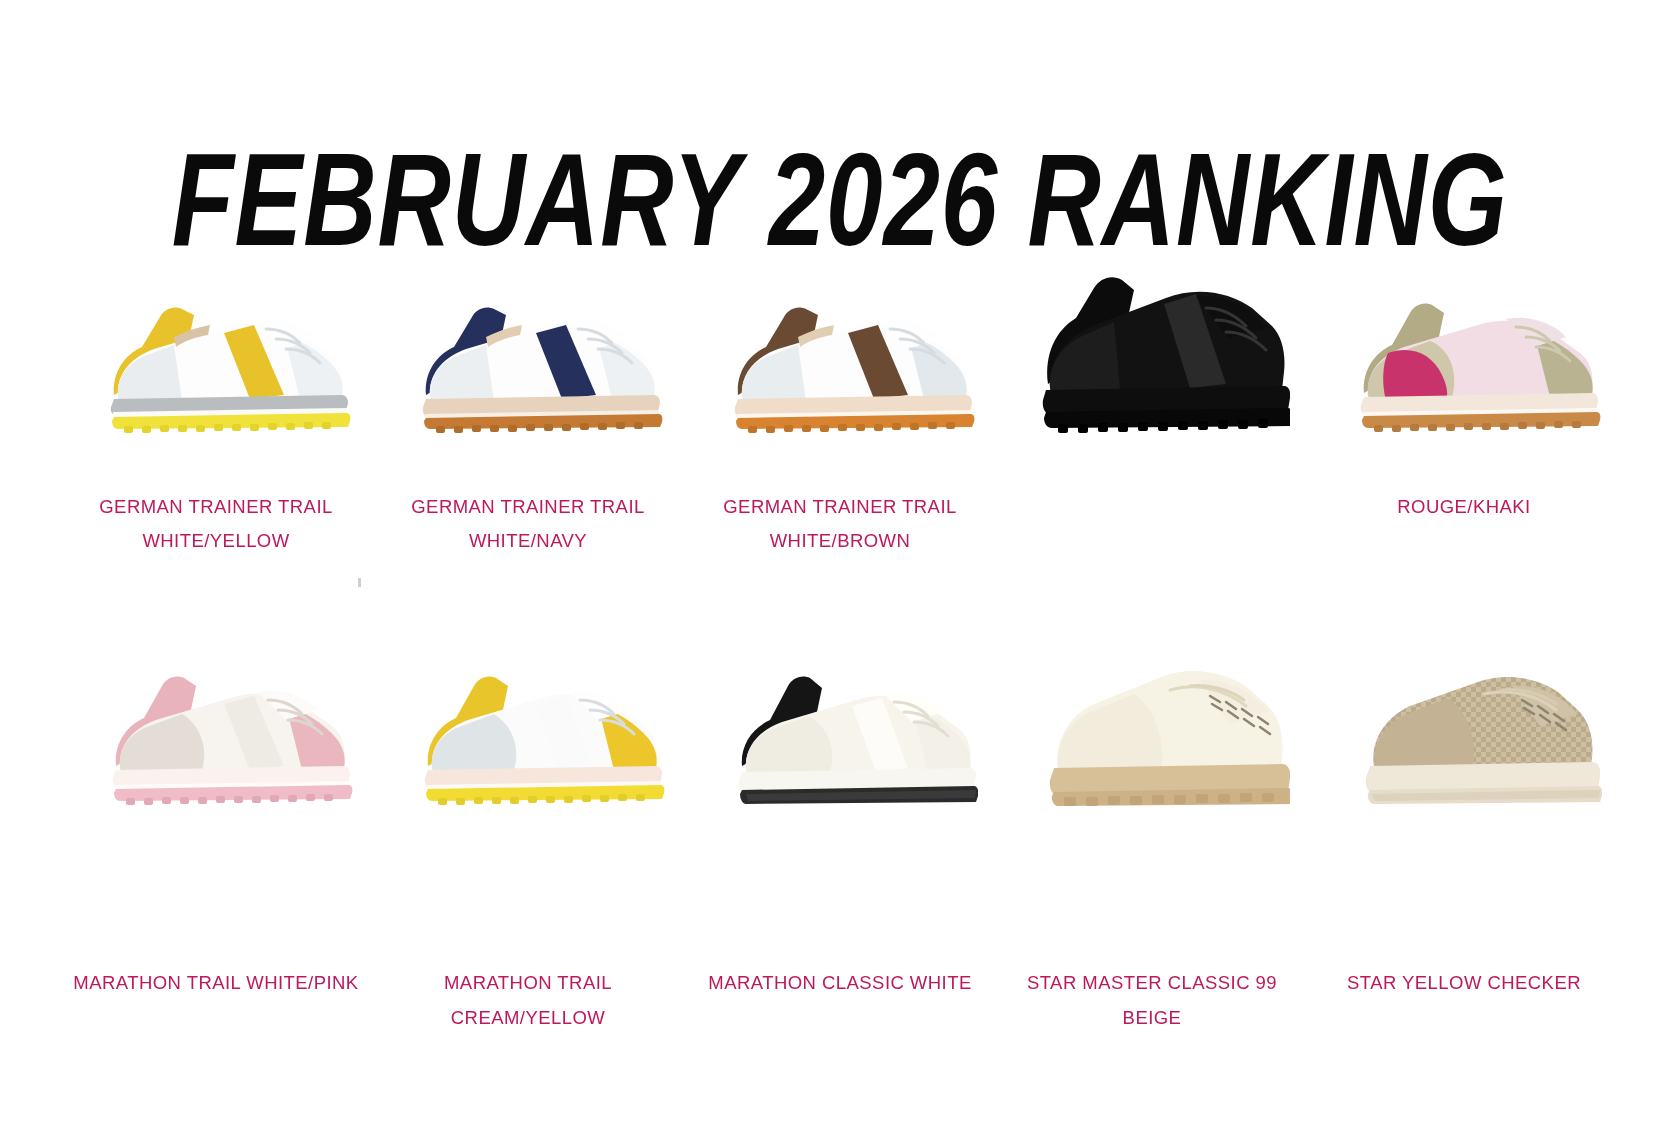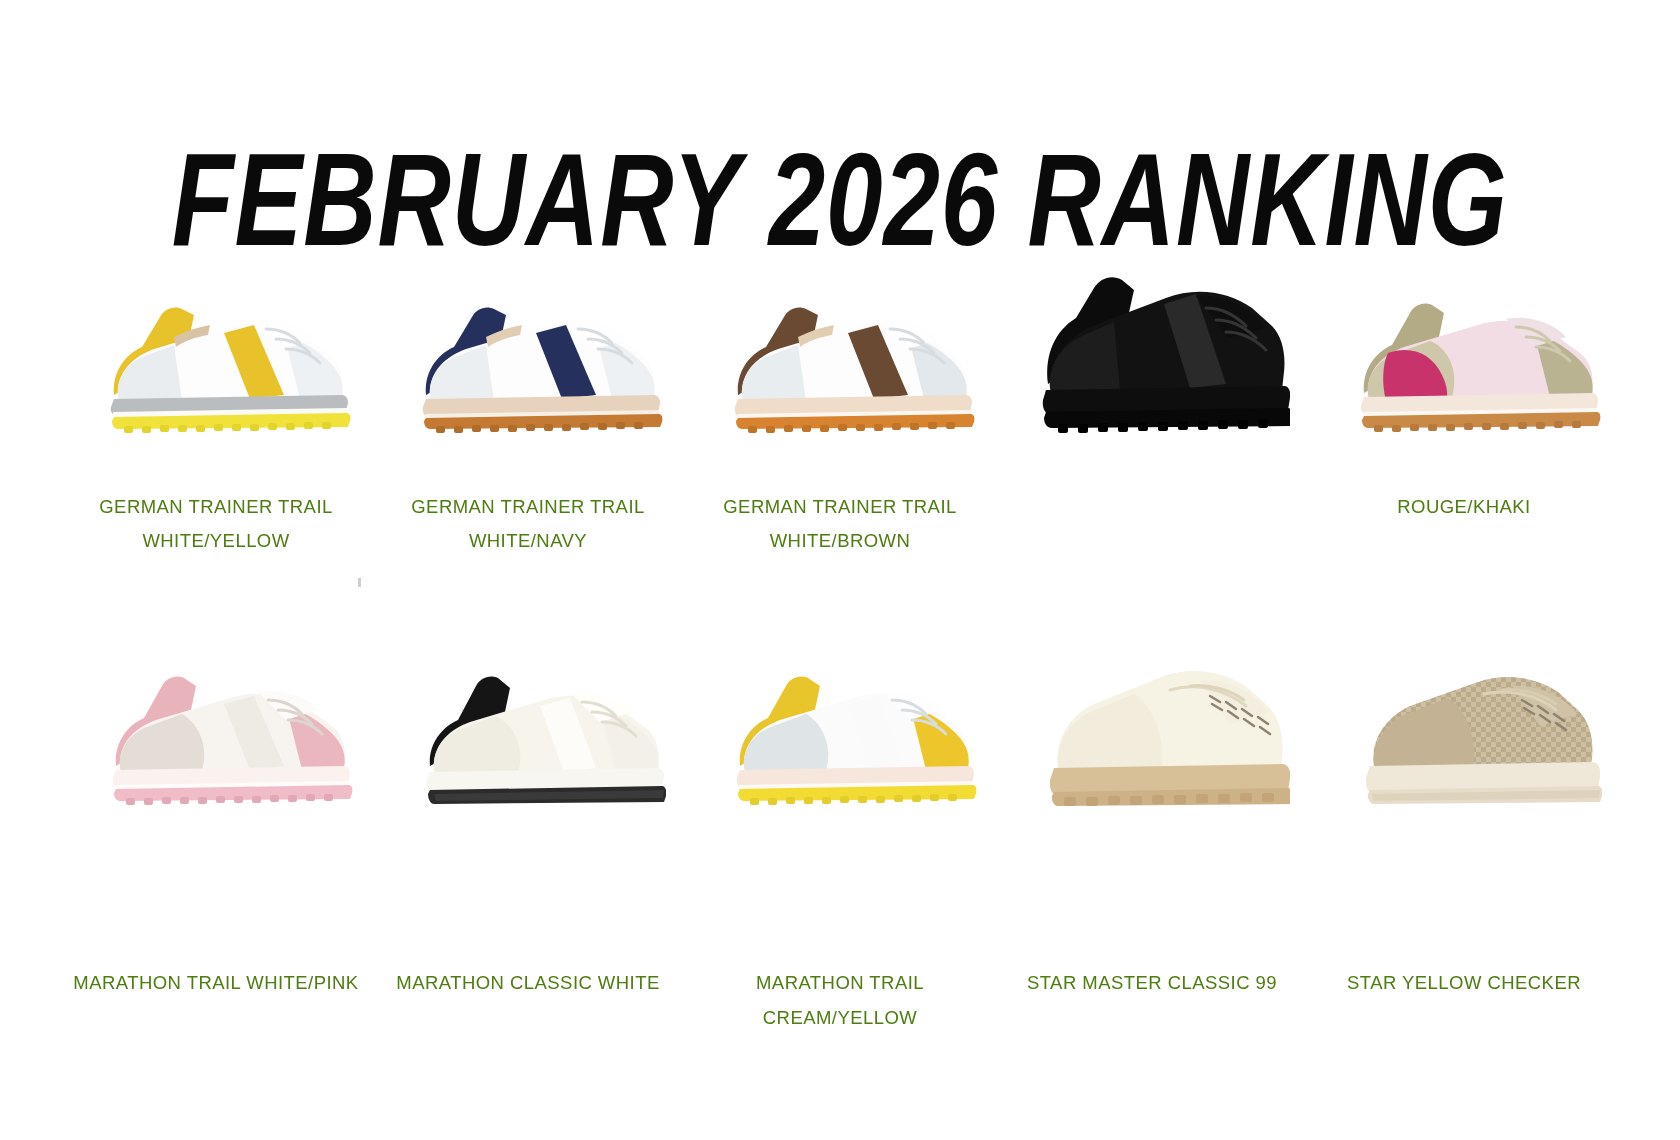--- a/index.html
+++ b/index.html
@@ -74,21 +74,21 @@
   }
   .shoe-box svg {
     display: block;
   }
   .caption {
     width: 290px;
     text-align: center;
     font-size: 18.5px;
     line-height: 1.85;
     letter-spacing: 0.45px;
-    color: #4d7c0f;
+    color: #be185d;
     font-weight: 400;
     margin-top: 12px;
   }
   .row2 .shoe-box { height: 260px; }
   .row2 .caption { margin-top: 110px; }
 
   .spacer-row {
     grid-column: 1 / -1;
     height: 38px;
   }
@@ -344,45 +344,20 @@
       <div class="caption">
         <div>MARATHON TRAIL WHITE/PINK</div>
         <div></div>
       </div>
     </div>
 
     <div class="cell row2">
       <div class="shoe-box">
         <svg width="276" height="168" viewBox="0 0 276 168">
           <g>
-            <path d="M40 124 C38 104 50 86 68 78 L86 44 C90 36 100 32 108 36 L120 46 L112 84 Z" fill="#151515"></path>
-            <path d="M44 128 C42 104 58 88 80 80 L154 58 C180 50 210 54 228 66 L256 86 C266 94 270 106 268 120 L266 132 L46 134 Z" fill="#f7f4ec"></path>
-            <path d="M44 128 C42 110 52 96 68 88 L106 74 C122 82 132 100 130 120 L128 132 L46 134 Z" fill="#efece2"></path>
-            <path d="M150 64 L180 56 L206 126 L174 130 Z" fill="#fdfcf8"></path>
-            <path d="M210 66 C230 72 248 84 260 98 C268 108 270 118 268 128 L226 130 Z" fill="#f3f0e7"></path>
-            <path d="M182 52 C202 48 222 54 236 64 L242 70 L210 80 Z" fill="#fffefb"></path>
-            <path d="M192 60 C206 60 218 66 226 74" stroke="#e2ded2" stroke-width="3" fill="none" stroke-linecap="round"></path>
-            <path d="M202 70 C216 70 228 76 236 84" stroke="#e2ded2" stroke-width="3" fill="none" stroke-linecap="round"></path>
-            <path d="M212 80 C226 80 238 86 246 94" stroke="#e2ded2" stroke-width="3" fill="none" stroke-linecap="round"></path>
-            <path d="M40 130 L268 126 C272 126 274 130 274 134 L272 146 L42 150 C38 150 36 142 37 138 Z" fill="#f8f6f0"></path>
-            <path d="M40 148 L272 144 C276 144 277 150 276 154 L274 160 L44 162 C40 162 38 156 38 152 Z" fill="#2b2b2b"></path>
-            <path d="M44 152 L274 148 L273 156 L46 159 Z" fill="#3a3a3a"></path>
-          </g>
-        </svg>
-      </div>
-      <div class="caption">
-        <div>MARATHON CLASSIC WHITE</div>
-        <div></div>
-      </div>
-    </div>
-
-    <div class="cell row2">
-      <div class="shoe-box">
-        <svg width="276" height="168" viewBox="0 0 276 168">
-          <g>
             <path d="M38 124 C36 102 48 84 66 76 L84 44 C88 36 98 32 106 36 L118 44 L110 82 Z" fill="#e9c52c"></path>
             <path d="M42 126 C40 102 56 86 78 78 L152 56 C178 48 208 52 226 64 L254 84 C264 92 268 104 266 118 L264 130 L44 132 Z" fill="#fbfbfb"></path>
             <path d="M42 126 C40 108 50 94 66 86 L104 72 C118 80 128 98 126 118 L124 130 L44 132 Z" fill="#dfe4e7"></path>
             <path d="M146 62 L176 54 L200 120 L168 126 Z" fill="#fafafa"></path>
             <path d="M208 64 C228 70 246 82 258 96 C266 106 268 116 266 126 L224 128 Z" fill="#ecc62b"></path>
             <path d="M180 50 C200 46 220 52 234 62 L240 68 L208 78 Z" fill="#fefefe"></path>
             <path d="M190 58 C204 58 216 64 224 72" stroke="#d8dde0" stroke-width="3" fill="none" stroke-linecap="round"></path>
             <path d="M200 68 C214 68 226 74 234 82" stroke="#d8dde0" stroke-width="3" fill="none" stroke-linecap="round"></path>
             <path d="M210 78 C224 78 236 84 244 92" stroke="#d8dde0" stroke-width="3" fill="none" stroke-linecap="round"></path>
             <path d="M38 128 L266 124 C270 124 272 128 272 132 L270 142 L40 146 C36 146 34 140 35 136 Z" fill="#f6e6dc"></path>
@@ -408,20 +383,45 @@
       <div class="caption">
         <div>MARATHON TRAIL</div>
         <div>CREAM/YELLOW</div>
       </div>
     </div>
 
     <div class="cell row2">
       <div class="shoe-box">
         <svg width="276" height="168" viewBox="0 0 276 168">
           <g>
+            <path d="M40 124 C38 104 50 86 68 78 L86 44 C90 36 100 32 108 36 L120 46 L112 84 Z" fill="#151515"></path>
+            <path d="M44 128 C42 104 58 88 80 80 L154 58 C180 50 210 54 228 66 L256 86 C266 94 270 106 268 120 L266 132 L46 134 Z" fill="#f7f4ec"></path>
+            <path d="M44 128 C42 110 52 96 68 88 L106 74 C122 82 132 100 130 120 L128 132 L46 134 Z" fill="#efece2"></path>
+            <path d="M150 64 L180 56 L206 126 L174 130 Z" fill="#fdfcf8"></path>
+            <path d="M210 66 C230 72 248 84 260 98 C268 108 270 118 268 128 L226 130 Z" fill="#f3f0e7"></path>
+            <path d="M182 52 C202 48 222 54 236 64 L242 70 L210 80 Z" fill="#fffefb"></path>
+            <path d="M192 60 C206 60 218 66 226 74" stroke="#e2ded2" stroke-width="3" fill="none" stroke-linecap="round"></path>
+            <path d="M202 70 C216 70 228 76 236 84" stroke="#e2ded2" stroke-width="3" fill="none" stroke-linecap="round"></path>
+            <path d="M212 80 C226 80 238 86 246 94" stroke="#e2ded2" stroke-width="3" fill="none" stroke-linecap="round"></path>
+            <path d="M40 130 L268 126 C272 126 274 130 274 134 L272 146 L42 150 C38 150 36 142 37 138 Z" fill="#f8f6f0"></path>
+            <path d="M40 148 L272 144 C276 144 277 150 276 154 L274 160 L44 162 C40 162 38 156 38 152 Z" fill="#2b2b2b"></path>
+            <path d="M44 152 L274 148 L273 156 L46 159 Z" fill="#3a3a3a"></path>
+          </g>
+        </svg>
+      </div>
+      <div class="caption">
+        <div>MARATHON CLASSIC WHITE</div>
+        <div></div>
+      </div>
+    </div>
+
+    <div class="cell row2">
+      <div class="shoe-box">
+        <svg width="276" height="168" viewBox="0 0 276 168">
+          <g>
             <path d="M44 126 C40 100 54 74 80 62 L150 34 C178 24 212 30 234 46 L254 64 C266 76 270 96 268 116 L266 130 L46 132 Z" fill="#f6f2e4"></path>
             <path d="M44 126 C42 104 52 84 72 72 L120 52 C138 64 150 92 148 120 L146 130 L46 132 Z" fill="#f1ecdc"></path>
             <path d="M186 38 C208 36 230 46 246 60 L254 70 L216 82 Z" fill="#f3eee0"></path>
             <path d="M156 48 C184 40 212 48 232 64" stroke="#e0d8c0" stroke-width="3" fill="none" stroke-linecap="round"></path>
             <g stroke="#8d8470" stroke-width="2.5" fill="none" stroke-linecap="round">
               <path d="M196 54 L206 60"></path>
               <path d="M212 60 L222 67"></path>
               <path d="M228 67 L238 74"></path>
               <path d="M244 75 L254 82"></path>
               <path d="M198 62 L208 68"></path>
@@ -442,20 +442,21 @@
               <rect x="182" y="152" width="12" height="9" rx="2"></rect>
               <rect x="204" y="152" width="12" height="9" rx="2"></rect>
               <rect x="226" y="151" width="12" height="9" rx="2"></rect>
               <rect x="248" y="151" width="12" height="9" rx="2"></rect>
             </g>
           </g>
         </svg>
       </div>
       <div class="caption">
         <div>STAR MASTER CLASSIC 99</div>
+        <div>BEIGE</div>
       </div>
     </div>
 
     <div class="cell row2">
       <div class="shoe-box">
         <svg width="276" height="168" viewBox="0 0 276 168">
           <defs>
             <pattern id="checkerNilo" width="10" height="10" patternUnits="userSpaceOnUse">
               <rect width="10" height="10" fill="#cdbfa2"></rect>
               <rect width="5" height="5" fill="#bcab8a"></rect>

